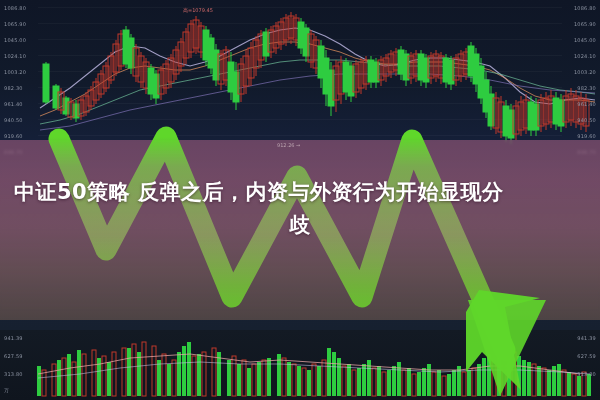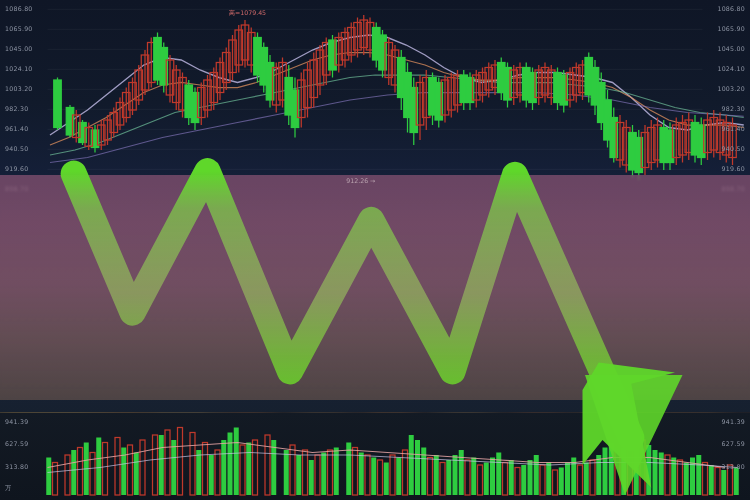--- a/index.html
+++ b/index.html
@@ -610,14 +610,18 @@
              L232,297
              L297,176
              L362,297
              L412,140
              L505,350" fill="none" stroke="url(#agrad)" stroke-width="21" stroke-linecap="round" stroke-linejoin="round"></path>
 
     <polygon points="479,290 540,298 505,307 521,390 482,352 466,372 466,312" fill="#5fd72a" opacity=".95"></polygon>
     <polygon points="468,300 546,300 500,396" fill="#5fd72a" opacity=".9"></polygon>
   </svg>
 
+  <div class="headline">
+    <span class="l1">中证50策略 反弹之后，内资与外资行为开始显现分</span>
+    <span class="l2">歧</span>
+  </div>
 
 </div>
 
 </body></html>

